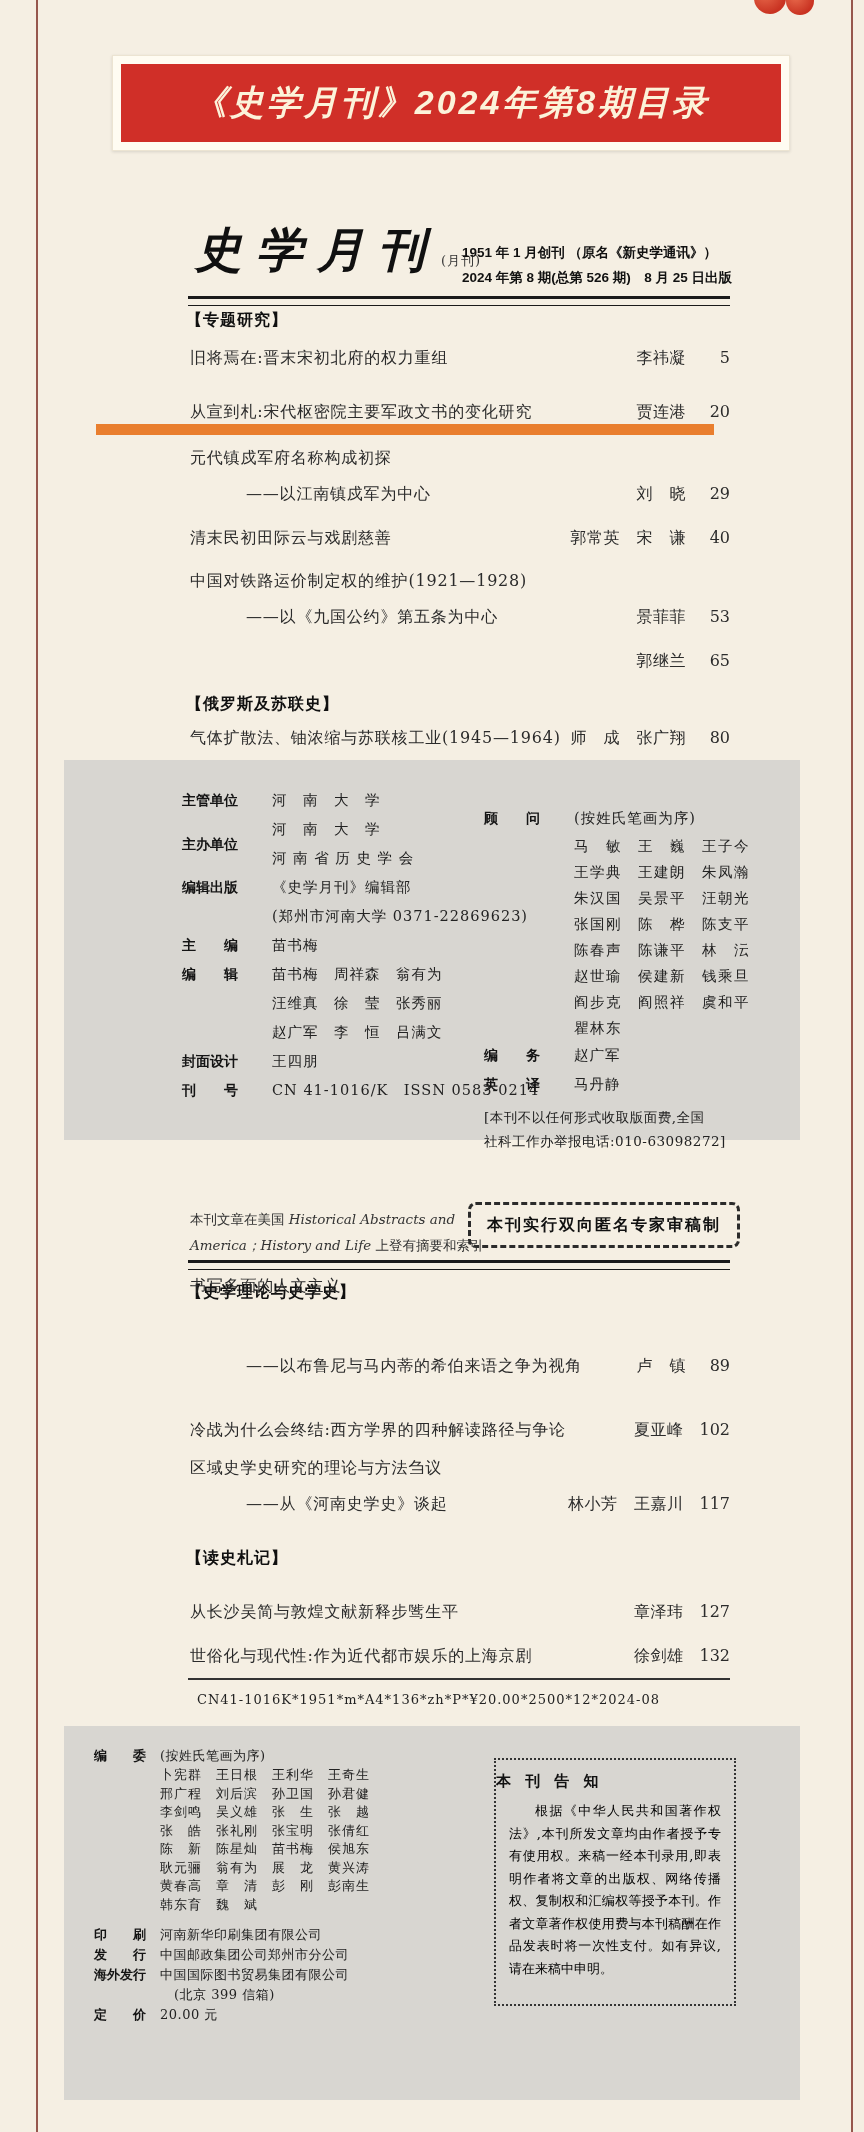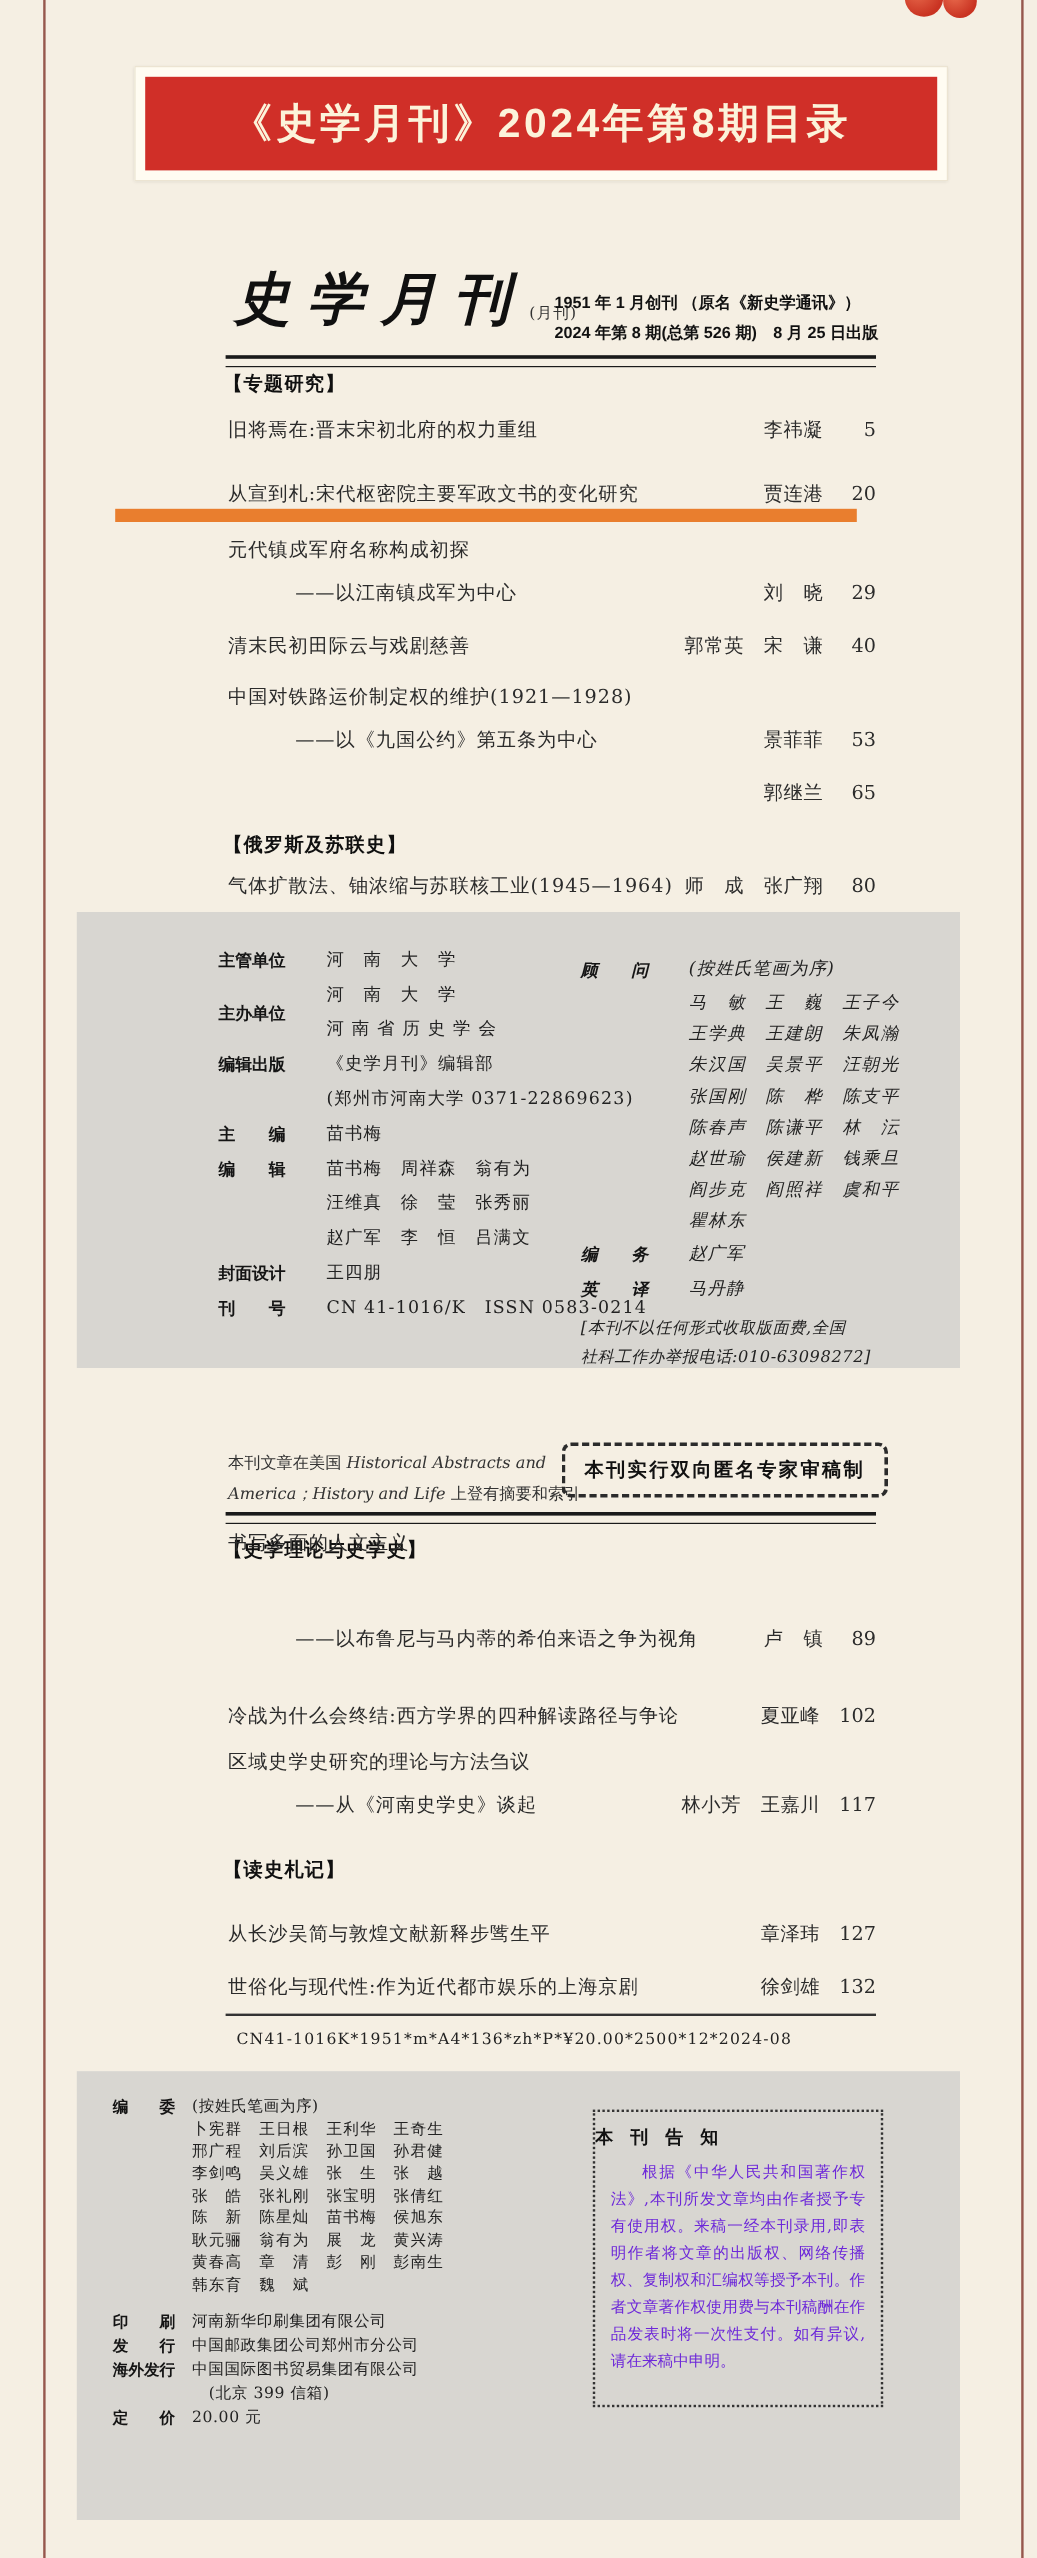--- a/index.html
+++ b/index.html
@@ -16,21 +16,21 @@
   .deco .c1,.deco .c2{position:absolute;border-radius:50%;
     background:radial-gradient(circle at 35% 35%, #e86a4c, #c93322 70%);}
   .deco .c1{width:32px;height:32px;left:2px;top:0;}
   .deco .c2{width:28px;height:28px;left:34px;top:5px;}
 
   .banner{position:absolute;left:112px;top:55px;width:676px;height:94px;
     background:#fffcf2;border:1px solid #ece4d2;box-shadow:0 1px 3px rgba(0,0,0,.12);}
   .banner-inner{position:absolute;left:8px;top:8px;right:8px;bottom:8px;
     background:#d02f28;display:flex;align-items:center;justify-content:center;}
   .banner-title{font-family:"Liberation Sans",sans-serif;font-weight:bold;
-    font-size:34px;color:#fcf3da;letter-spacing:3px;white-space:nowrap;}
+    font-size:34px;color:#fcf3da;letter-spacing:3px;white-space:nowrap;font-style:italic;}
 
   .logo-block{position:absolute;left:195px;top:226px;display:flex;align-items:flex-end;}
   .logo{font-size:47px;font-weight:bold;font-style:italic;letter-spacing:14px;color:#101010;line-height:1;}
   .logo-note{font-size:13px;color:#333;margin-left:2px;margin-bottom:3px;letter-spacing:1px;}
   .issue-info{position:absolute;left:462px;top:240px;width:270px;
     font-family:"Liberation Sans",sans-serif;font-weight:600;font-size:13.5px;
     color:#111;line-height:25px;white-space:nowrap;}
 
   .drule{position:absolute;left:188px;width:542px;height:6px;
     border-top:3px solid #1a1a1a;border-bottom:1px solid #1a1a1a;}
@@ -48,21 +48,21 @@
   .art.sub{padding-left:56px;width:484px;}
 
   .orange-bar{position:absolute;left:96px;top:424px;width:618px;height:11px;background:#e97e2e;}
 
   .gbox{position:absolute;left:64px;width:736px;background:#d8d6d1;}
   .gbox1{top:760px;height:380px;}
   .gbox2{top:1726px;height:374px;}
 
   .mcol{position:absolute;}
   .b1-left{left:118px;top:26px;width:300px;}
-  .b1-right{left:420px;top:34px;width:306px;font-style:italic;}
+  .b1-right{left:420px;top:44px;width:306px;}
   .mrow{display:flex;align-items:flex-start;line-height:29px;}
   .mrow .mlabel{flex:0 0 74px;font-family:"Liberation Sans",sans-serif;font-weight:bold;
     font-size:14px;color:#141414;margin-right:16px;white-space:nowrap;}
   .mrow.vcenter{align-items:center;}
   .mrow .mval{font-size:14.5px;color:#222;letter-spacing:1px;white-space:nowrap;display:block;}
   .mvals .mval{display:block;line-height:29px;}
   .adv-names{margin-left:90px;}
   .adv-names .mval{display:block;line-height:26px;font-size:14.5px;letter-spacing:1.5px;white-space:nowrap;}
   .fee{margin-top:6px;font-size:13.5px;line-height:24px;color:#222;letter-spacing:0.5px;}
   .fee span{display:block;white-space:nowrap;}
@@ -76,21 +76,21 @@
   .com-names span{display:block;line-height:18.5px;font-size:13px;letter-spacing:1px;white-space:nowrap;}
   .b2-bottom{margin-top:11px;}
   .mvals2 span{display:block;line-height:20px;font-size:13px;letter-spacing:0.5px;white-space:nowrap;}
   .ovs2{padding-left:14px;}
 
   .notice-box{position:absolute;left:430px;top:32px;width:238px;height:244px;
     border:2px dotted #333;}
   .notice-title{margin-top:12px;text-align:left;font-family:"Liberation Sans",sans-serif;
     font-weight:bold;font-size:15px;letter-spacing:5px;color:#111;}
   .notice-body{margin:9px 13px 0 13px;font-size:13px;line-height:22.5px;
-    text-align:justify;text-indent:2em;color:#6d28d9;}
+    text-align:justify;text-indent:2em;color:#000000;}
 
   .idx{position:absolute;left:190px;top:1206px;width:330px;font-size:13.5px;
     color:#333;line-height:26px;}
   .idx .line{display:block;white-space:nowrap;}
   .idx i{font-family:"DejaVu Serif","Liberation Serif",serif;}
   .badge{position:absolute;left:468px;top:1202px;width:272px;height:46px;
     border:3px dashed #2b2b2b;border-radius:8px;box-sizing:border-box;
     display:flex;align-items:center;justify-content:center;
     font-family:"Liberation Sans",sans-serif;font-weight:bold;font-size:16px;
     letter-spacing:2px;color:#111;white-space:nowrap;}

